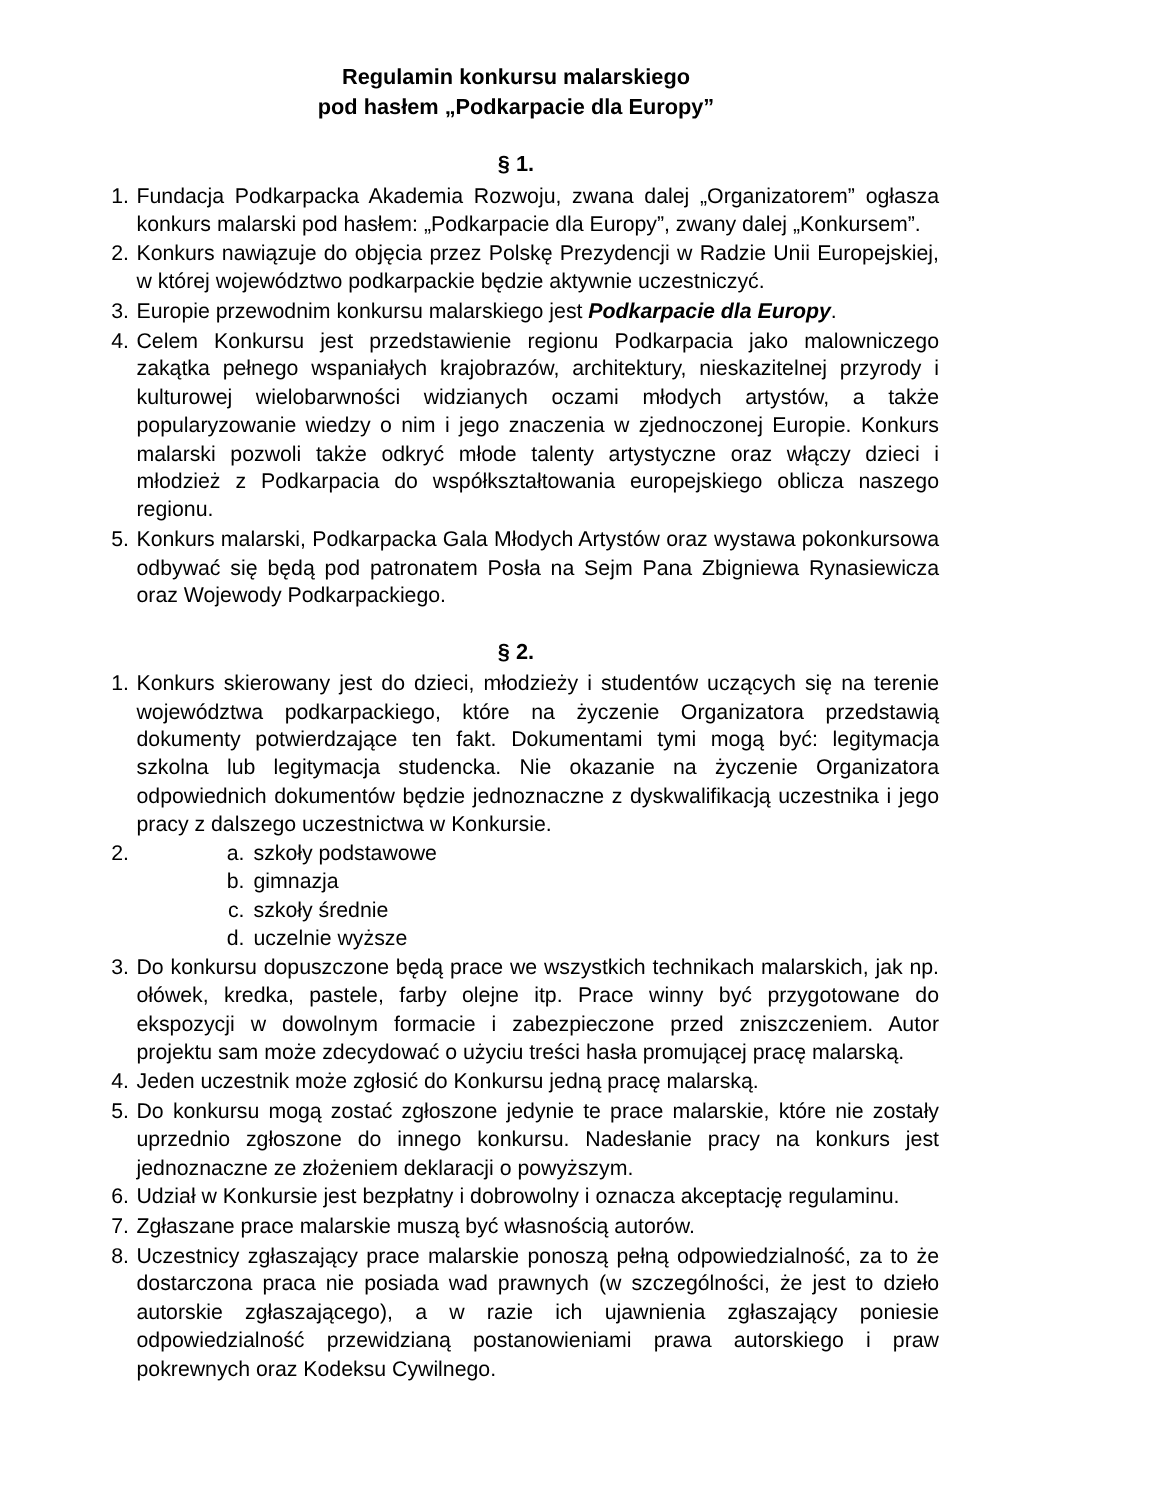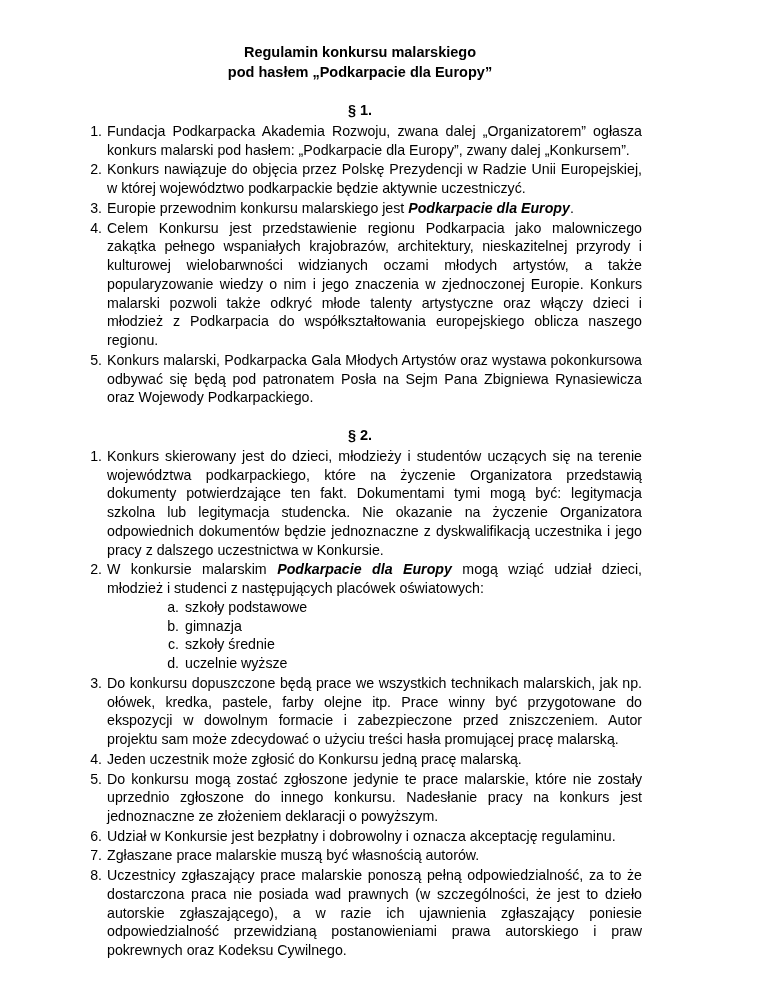--- a/index.html
+++ b/index.html
@@ -14,21 +14,20 @@
     color: #000000;
     -webkit-font-smoothing: antialiased;
   }
   .page {
     width: 688px;
     height: 994px;
     box-sizing: border-box;
     padding: 36px 62px 10px 62px;
     position: relative;
     overflow: hidden;
-    margin-left: 16px;
   }
   .doc-title {
     text-align: center;
     font-weight: bold;
     font-size: 14.5px;
     line-height: 1.38;
     margin: 6px 0 0 0;
   }
   .doc-title .line {
     display: block;
@@ -136,21 +135,20 @@
       <div class="section-head">
         <span class="sym">§ 2.</span>
       </div>
       <ol class="numbered">
         <li>
           <span class="marker">1.</span>
           <span class="itemtext"><span>Konkurs skierowany jest do dzieci, młodzieży i studentów uczących się na terenie województwa podkarpackiego, które na życzenie Organizatora przedstawią dokumenty potwierdzające ten fakt. Dokumentami tymi mogą być: legitymacja szkolna lub legitymacja studencka. Nie okazanie na życzenie Organizatora odpowiednich dokumentów będzie jednoznaczne z dyskwalifikacją uczestnika i jego pracy z dalszego uczestnictwa w Konkursie.</span></span>
         </li>
         <li>
           <span class="marker">2.</span>
-          <span class="itemtext"><span>W konkursie malarskim </span><span class="it">Podkarpacie dla Europy</span><span> mogą wziąć udział dzieci, młodzież i studenci z następujących placówek oświatowych:</span></span>
           <ol class="letters">
             <li><span class="marker">a.</span><span>szkoły podstawowe</span></li>
             <li><span class="marker">b.</span><span>gimnazja</span></li>
             <li><span class="marker">c.</span><span>szkoły średnie</span></li>
             <li><span class="marker">d.</span><span>uczelnie wyższe</span></li>
           </ol>
         </li>
         <li>
           <span class="marker">3.</span>
           <span class="itemtext"><span>Do konkursu dopuszczone będą prace we wszystkich technikach malarskich, jak np. ołówek, kredka, pastele, farby olejne itp. Prace winny być przygotowane do ekspozycji w dowolnym formacie i zabezpieczone przed zniszczeniem. Autor projektu sam może zdecydować o użyciu treści hasła promującej pracę malarską.</span></span>

